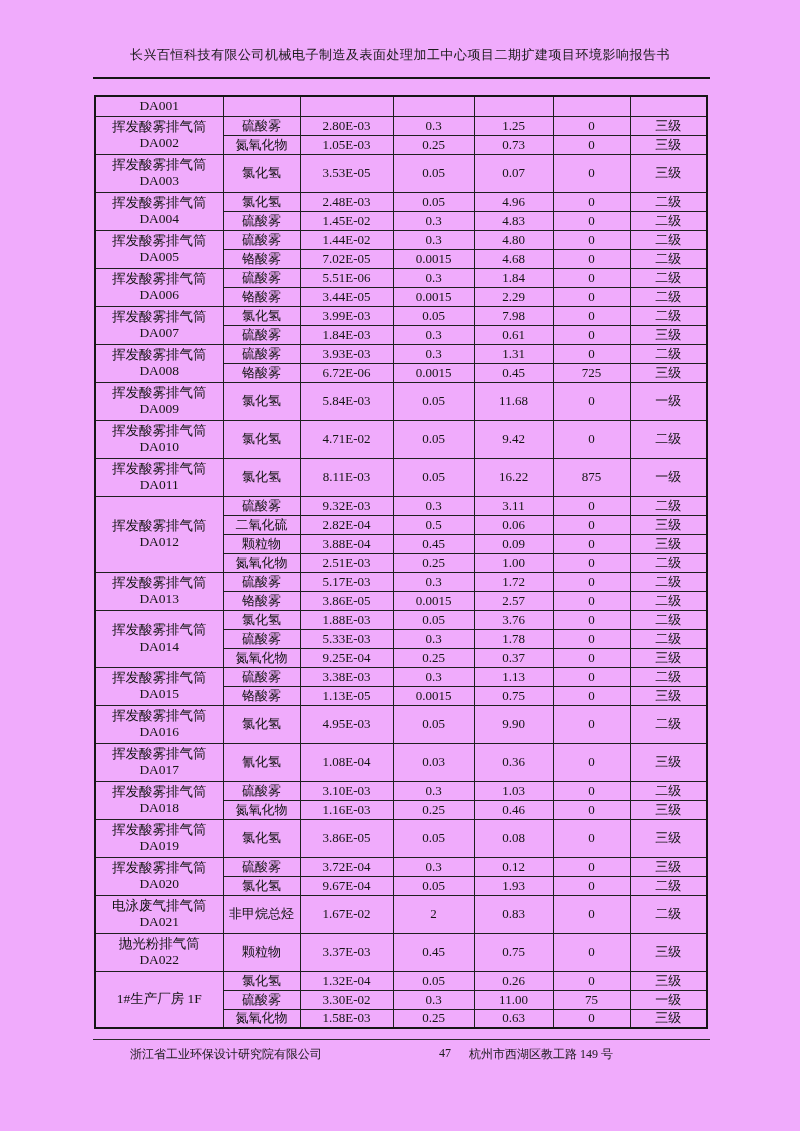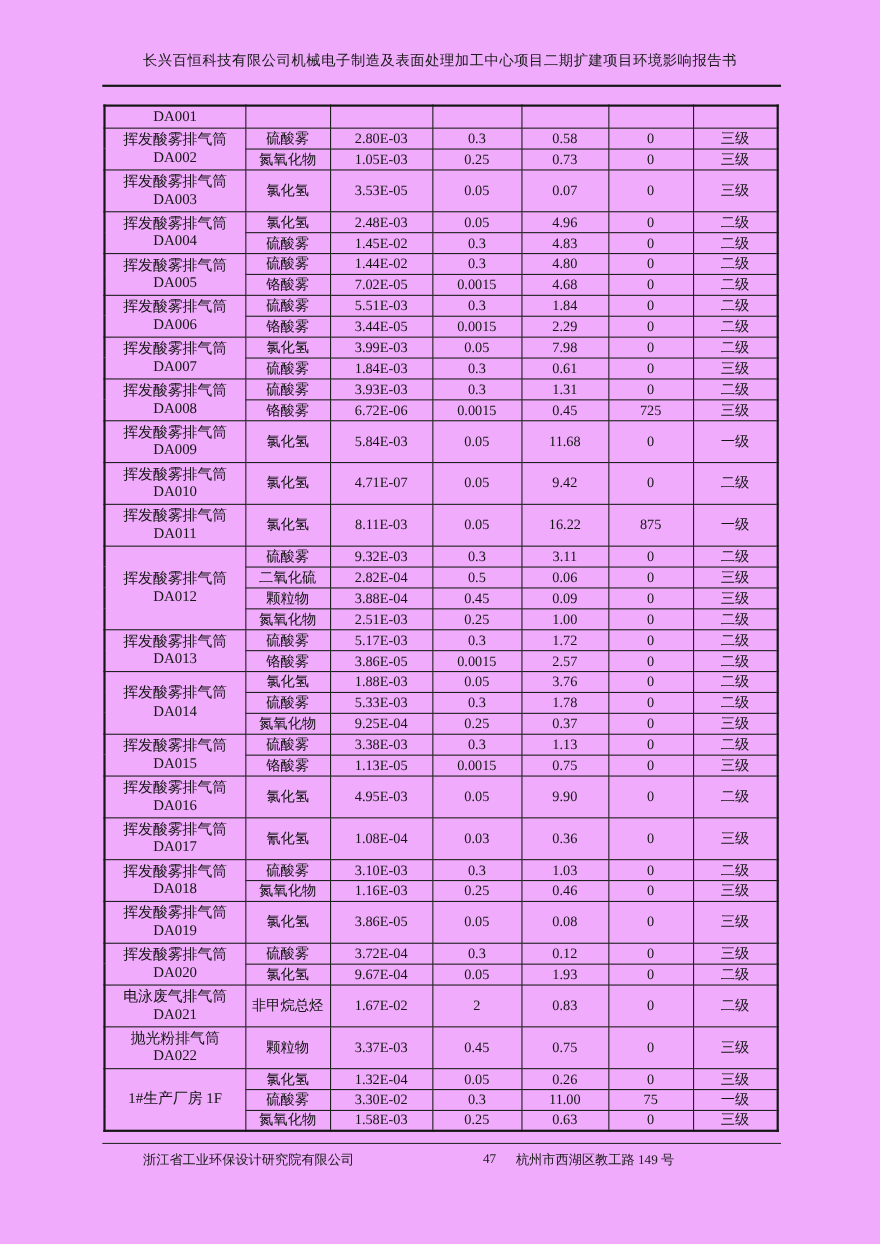--- a/index.html
+++ b/index.html
@@ -95,21 +95,21 @@
           <td></td>
         </tr>
         <tr class="normal">
           <td rowspan="2" class="name-cell">
             <div>挥发酸雾排气筒</div>
             <div>DA002</div>
           </td>
           <td>硫酸雾</td>
           <td>2.80E-03</td>
           <td>0.3</td>
-          <td>0.58</td>
+          <td>1.25</td>
           <td>0</td>
           <td>三级</td>
         </tr>
         <tr class="normal">
           <td>氮氧化物</td>
           <td>1.05E-03</td>
           <td>0.25</td>
           <td>0.73</td>
           <td>0</td>
           <td>三级</td>
@@ -165,21 +165,21 @@
           <td>4.68</td>
           <td>0</td>
           <td>二级</td>
         </tr>
         <tr class="normal">
           <td rowspan="2" class="name-cell">
             <div>挥发酸雾排气筒</div>
             <div>DA006</div>
           </td>
           <td>硫酸雾</td>
-          <td>5.51E-03</td>
+          <td>5.51E-06</td>
           <td>0.3</td>
           <td>1.84</td>
           <td>0</td>
           <td>二级</td>
         </tr>
         <tr class="normal">
           <td>铬酸雾</td>
           <td>3.44E-05</td>
           <td>0.0015</td>
           <td>2.29</td>
@@ -237,21 +237,21 @@
           <td>11.68</td>
           <td>0</td>
           <td>一级</td>
         </tr>
         <tr class="tall">
           <td rowspan="1" class="name-cell">
             <div>挥发酸雾排气筒</div>
             <div>DA010</div>
           </td>
           <td>氯化氢</td>
-          <td>4.71E-07</td>
+          <td>4.71E-02</td>
           <td>0.05</td>
           <td>9.42</td>
           <td>0</td>
           <td>二级</td>
         </tr>
         <tr class="tall">
           <td rowspan="1" class="name-cell">
             <div>挥发酸雾排气筒</div>
             <div>DA011</div>
           </td>

